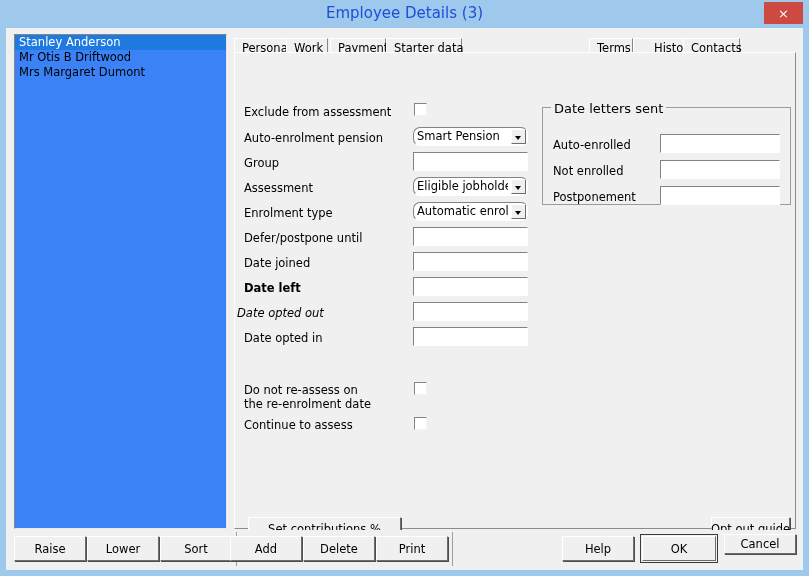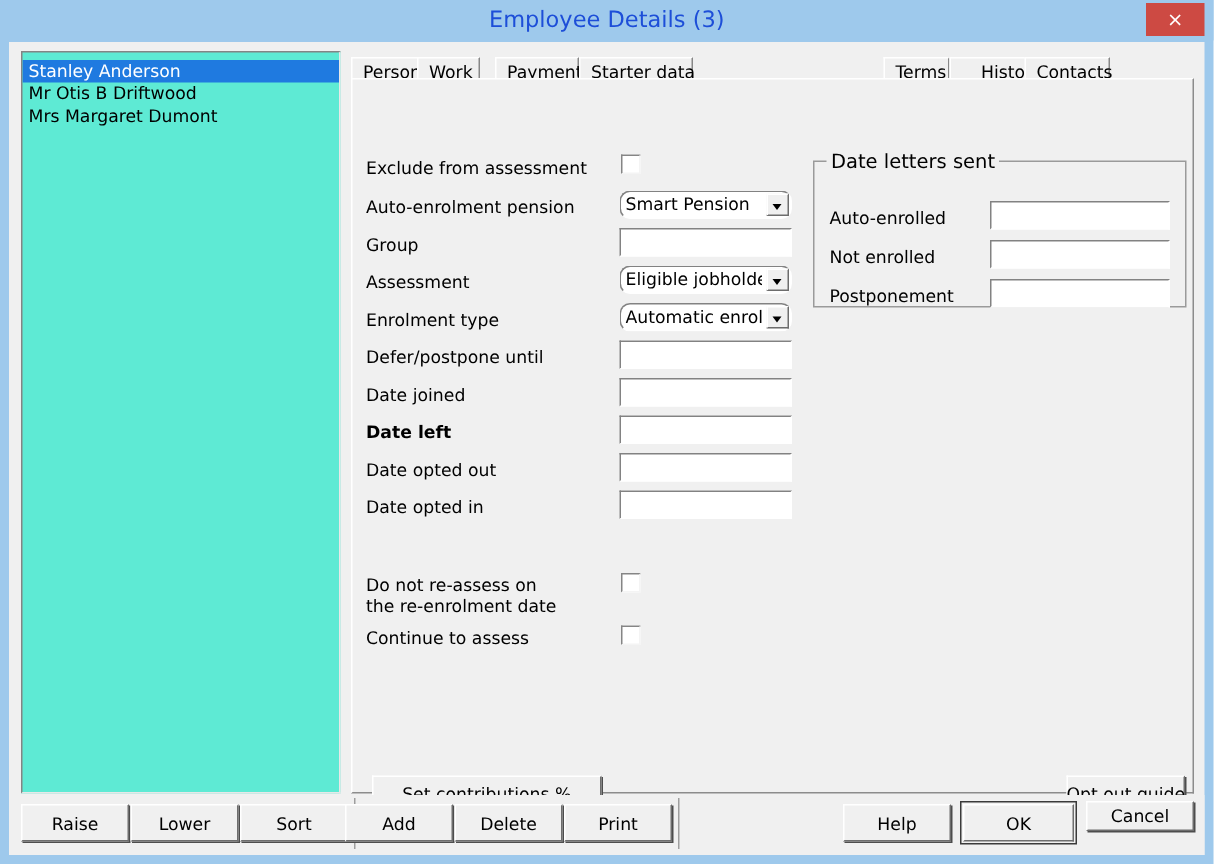--- a/index.html
+++ b/index.html
@@ -65,28 +65,28 @@
     width: 797px; height: 542px;
     background: #f0f0f0;
     box-sizing: border-box;
   }
 
   
   .employee-list {
     position: absolute;
     left: 8px; top: 6px;
     width: 213px; height: 495px;
-    background: #5eead4;
+    background: #3b82f6;
     border-top: 1px solid #848484;
     border-left: 1px solid #848484;
     border-right: 1px solid #e8e8e8;
     border-bottom: 1px solid #e8e8e8;
     box-sizing: border-box;
     overflow: hidden;
-    padding: 5px 0 0 0;
+    padding: 0 0 0 0;
   }
   .employee-item {
     height: 15px;
     line-height: 15px;
     padding-left: 4px;
     font-size: 11.5px;
     white-space: nowrap;
     cursor: default;
     font-family: "DejaVu Sans", "Liberation Sans", sans-serif;
   }
@@ -307,21 +307,21 @@
   <div class="client">
 
     <div class="employee-list">
       <div class="employee-item selected">Stanley Anderson</div>
       <div class="employee-item">Mr Otis B Driftwood</div>
       <div class="employee-item">Mrs Margaret Dumont</div>
     </div>
 
     <div class="tabstrip">
       <div class="tab" style="left:0px;   width:54px;">Personal</div>
-      <div class="tab" style="left:44px;  width:42px;">Work</div>
+      <div class="tab" style="left:52px;  width:42px;">Work</div>
       <div class="tab" style="left:96px;  width:56px;">Payment</div>
       <div class="tab" style="left:152px; width:76px;">Starter data</div>
       <div class="tab" style="left:355px; width:44px;">Terms</div>
       <div class="tab" style="left:399px; width:56px;padding-left:20px;">History</div>
       <div class="tab" style="left:449px; width:57px;">Contacts</div>
     </div>
 
     <div class="tabpanel">
 
       <div class="field-label" style="left:9px;  top:52px;">Exclude from assessment</div>
@@ -350,21 +350,21 @@
 
       <div class="field-label" style="left:9px;  top:178px;">Defer/postpone until</div>
       <input class="text-input" style="left: 178px; top: 174px; width: 115px;" value="">
 
       <div class="field-label" style="left:9px;  top:203px;">Date joined</div>
       <input class="text-input" style="left: 178px; top: 199px; width: 115px;" value="">
 
       <div class="field-label" style="left:9px;  top:228px;font-weight:bold;">Date left</div>
       <input class="text-input" style="left: 178px; top: 224px; width: 115px;" value="">
 
-      <div class="field-label" style="left:9px;  top:253px;">Date opted out</div>
+      <div class="field-label" style="left:2px;  top:253px;font-style:italic;">Date opted out</div>
       <input class="text-input" style="left: 178px; top: 249px; width: 115px;" value="">
 
       <div class="field-label" style="left:9px;  top:278px;">Date opted in</div>
       <input class="text-input" style="left: 178px; top: 274px; width: 115px;" value="">
 
       <div class="field-label" style="left:9px;  top:330px;">Do not re-assess on</div>
       <div class="field-label" style="left:9px;  top:344px;">the re-enrolment date</div>
       <div class="checkbox" style="left:179px; top:329px;"></div>
 
       <div class="field-label" style="left:9px;  top:365px;">Continue to assess</div>

